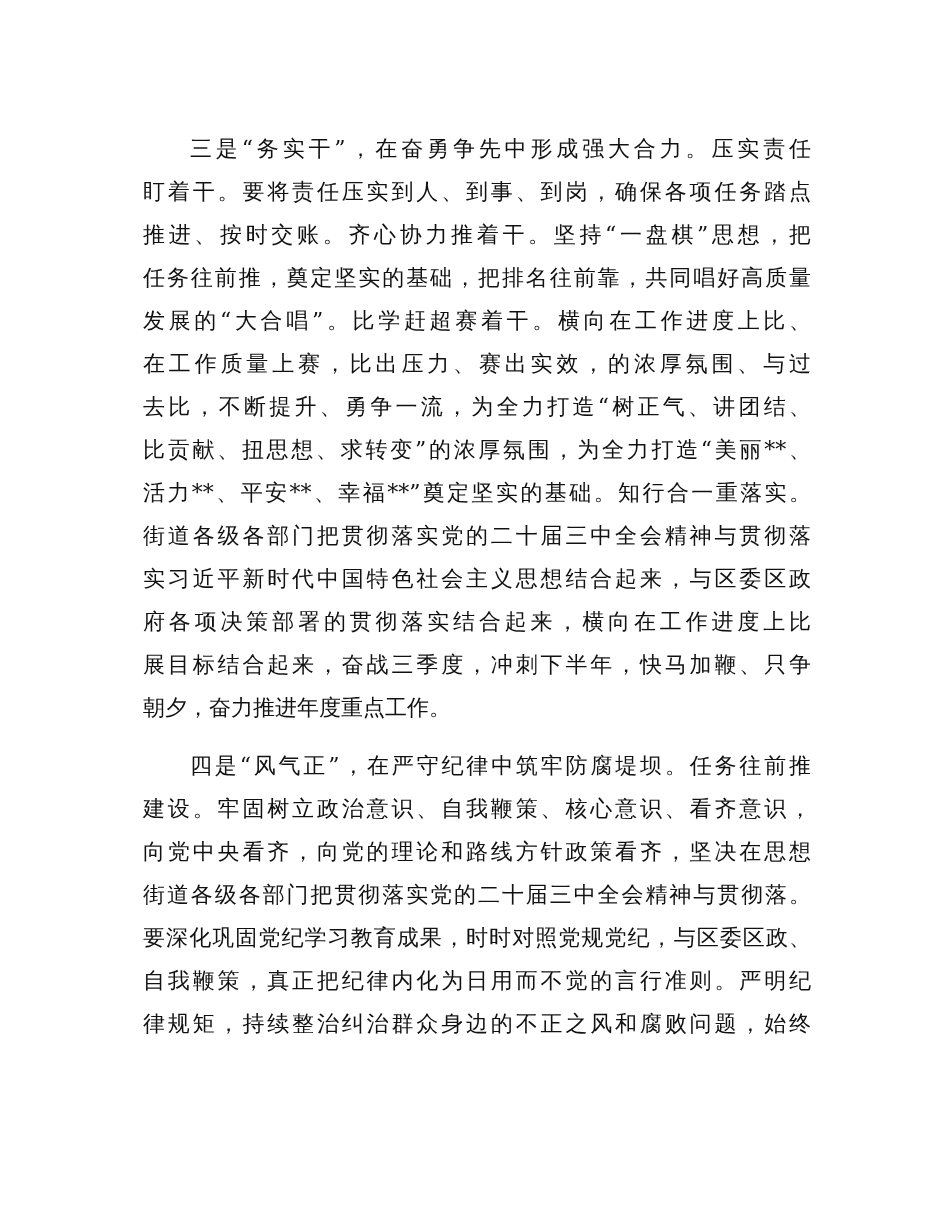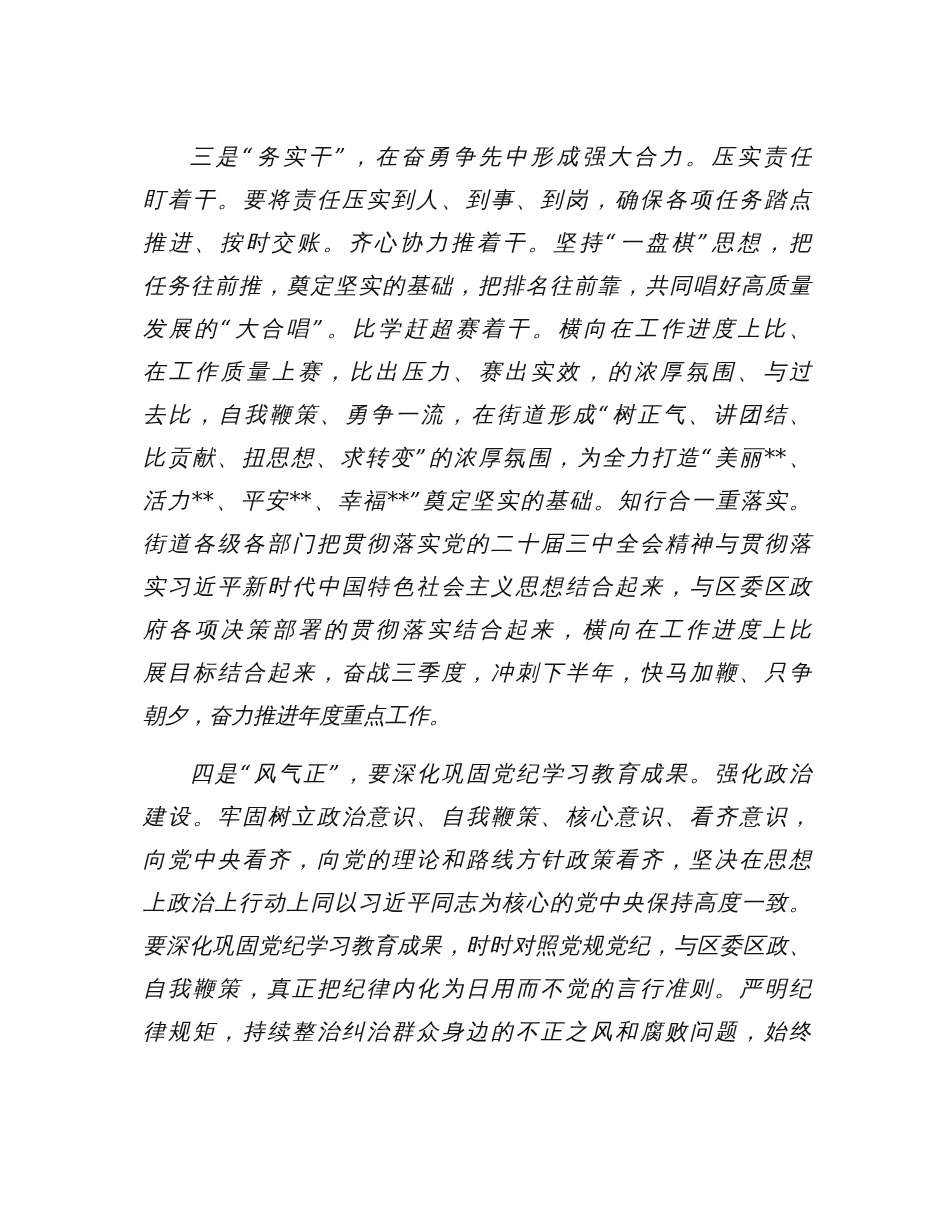--- a/index.html
+++ b/index.html
@@ -11,25 +11,24 @@
       width: 950px;
       height: 1230px;
       position: relative;
       overflow: hidden;
       font-family: "DejaVu Serif", "Liberation Serif", serif;
       color: #111111;
     }
     .page {
       position: absolute;
       left: 0;
-      top: 16px;
+      top: 8px;
       width: 950px;
       height: 916px;
       background: #ffffff;
-      font-style: italic;
     }
     .line {
       position: absolute;
       left: 143px;
       width: 668px;
       height: 43px;
       font-size: 22px;
       line-height: 43px;
       white-space: nowrap;
       text-align: justify;
@@ -49,33 +48,33 @@
 
 <div class="page">
 
   <div>
     <div class="line indent" style="top:119px">三是“务实干”，在奋勇争先中形成强大合力。压实责任</div>
     <div class="line" style="top:162px">盯着干。要将责任压实到人、到事、到岗，确保各项任务踏点</div>
     <div class="line" style="top:205px">推进、按时交账。齐心协力推着干。坚持“一盘棋”思想，把</div>
     <div class="line" style="top:248px">任务往前推，奠定坚实的基础，把排名往前靠，共同唱好高质量</div>
     <div class="line" style="top:291px">发展的“大合唱”。比学赶超赛着干。横向在工作进度上比、</div>
     <div class="line" style="top:334px">在工作质量上赛，比出压力、赛出实效，的浓厚氛围、与过</div>
-    <div class="line" style="top:377px">去比，自我鞭策、勇争一流，在街道形成“树正气、讲团结、</div>
+    <div class="line" style="top:377px">去比，不断提升、勇争一流，为全力打造“树正气、讲团结、</div>
     <div class="line" style="top:420px">比贡献、扭思想、求转变”的浓厚氛围，为全力打造“美丽**、</div>
     <div class="line" style="top:463px">活力**、平安**、幸福**”奠定坚实的基础。知行合一重落实。</div>
     <div class="line" style="top:506px">街道各级各部门把贯彻落实党的二十届三中全会精神与贯彻落</div>
     <div class="line" style="top:549px">实习近平新时代中国特色社会主义思想结合起来，与区委区政</div>
     <div class="line" style="top:592px">府各项决策部署的贯彻落实结合起来，横向在工作进度上比</div>
     <div class="line" style="top:635px">展目标结合起来，奋战三季度，冲刺下半年，快马加鞭、只争</div>
     <div class="line last" style="top:678px">朝夕，奋力推进年度重点工作。</div>
   </div>
 
   <div>
-    <div class="line indent" style="top:736px">四是“风气正”，要深化巩固党纪学习教育成果。强化政治</div>
+    <div class="line indent" style="top:736px">四是“风气正”，在严守纪律中筑牢防腐堤坝。任务往前推</div>
     <div class="line" style="top:779px">建设。牢固树立政治意识、自我鞭策、核心意识、看齐意识，</div>
     <div class="line" style="top:822px">向党中央看齐，向党的理论和路线方针政策看齐，坚决在思想</div>
-    <div class="line" style="top:865px">上政治上行动上同以习近平同志为核心的党中央保持高度一致。</div>
+    <div class="line" style="top:865px">街道各级各部门把贯彻落实党的二十届三中全会精神与贯彻落。</div>
     <div class="line" style="top:908px">要深化巩固党纪学习教育成果，时时对照党规党纪，与区委区政、</div>
     <div class="line" style="top:951px">自我鞭策，真正把纪律内化为日用而不觉的言行准则。严明纪</div>
     <div class="line" style="top:994px">律规矩，持续整治纠治群众身边的不正之风和腐败问题，始终</div>
   </div>
 
 </div>
 
 </body></html>

